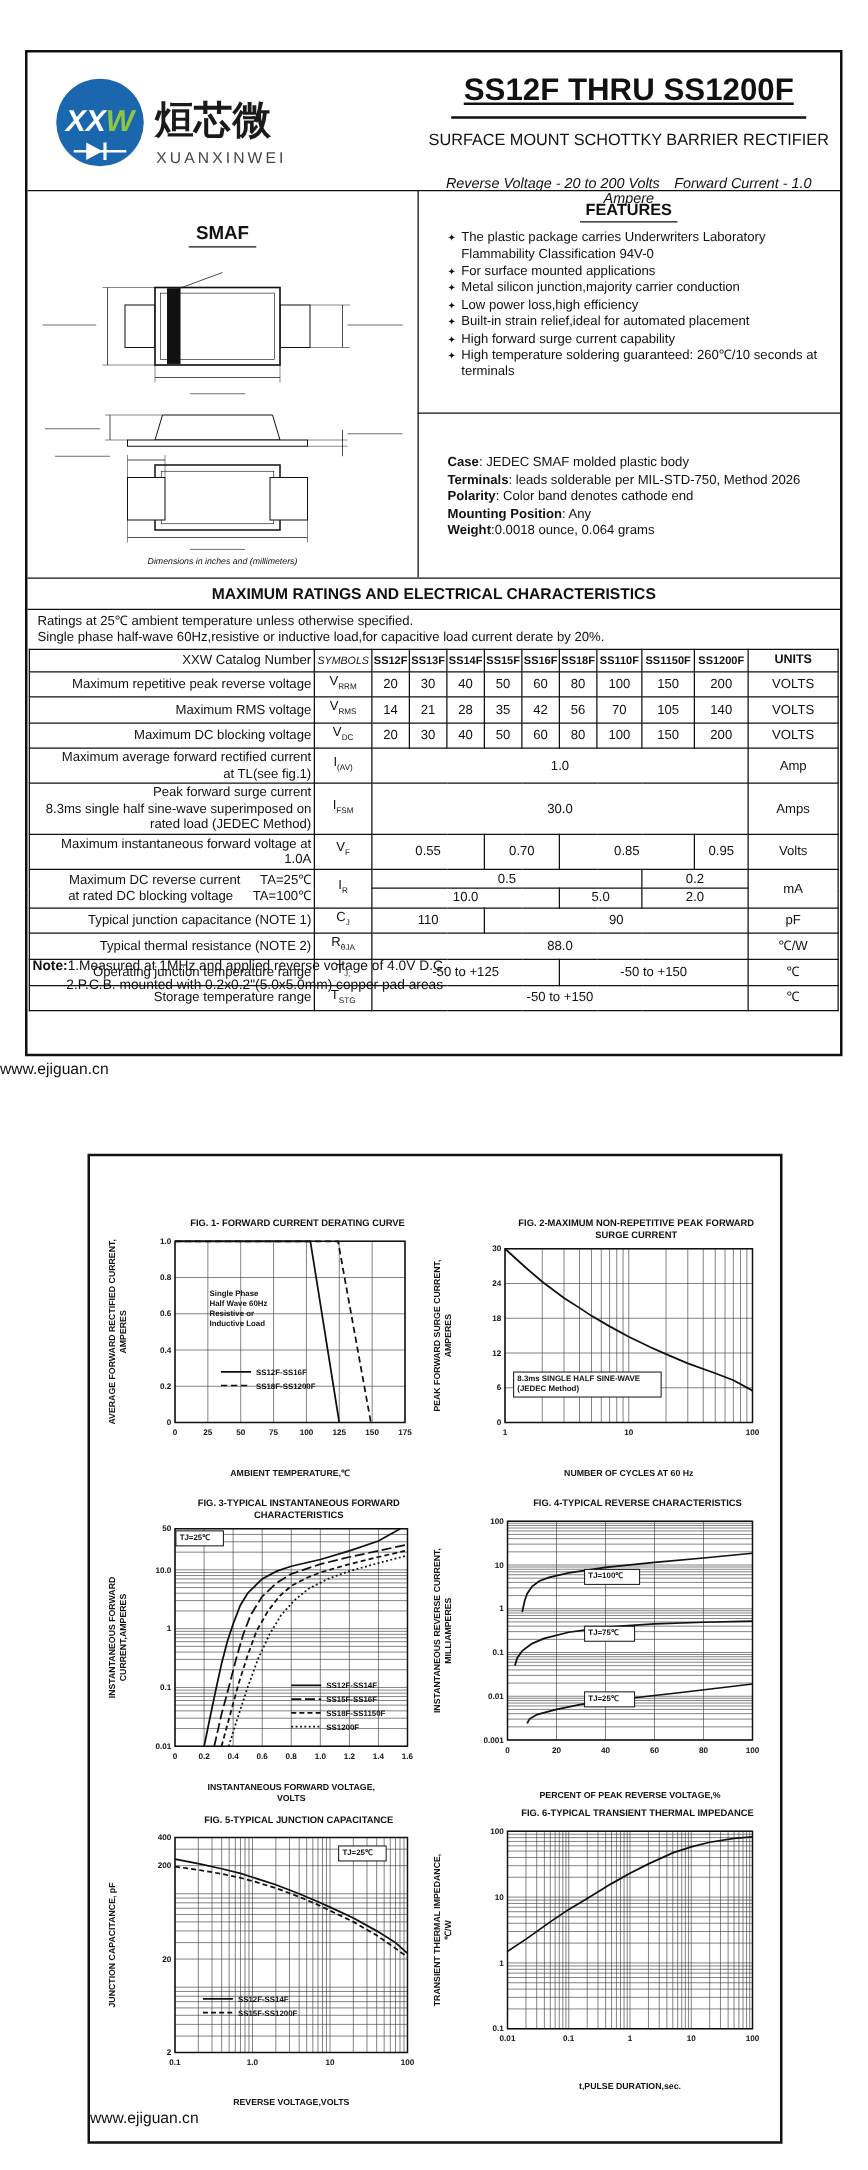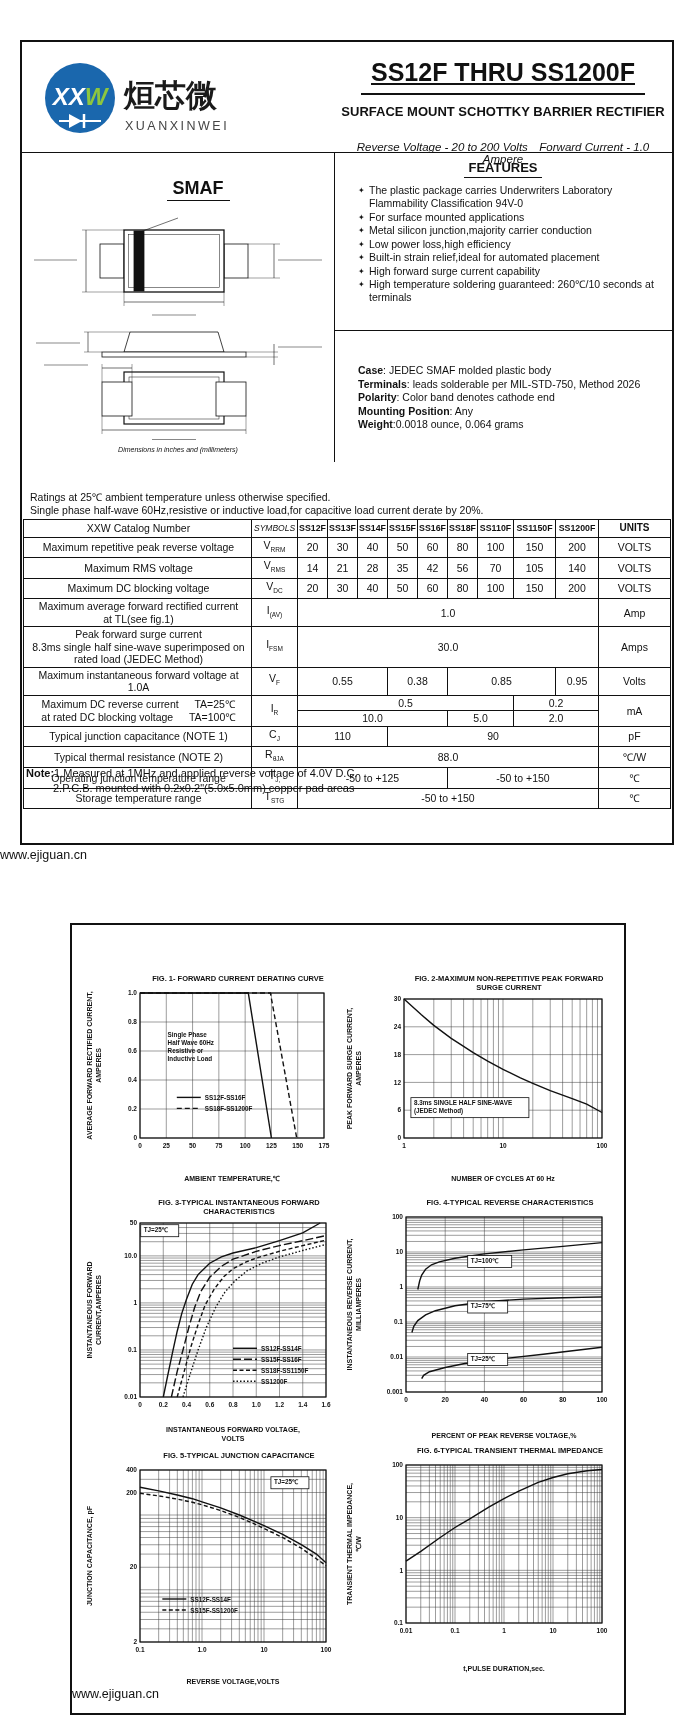--- a/index.html
+++ b/index.html
@@ -7,27 +7,27 @@
   .page1{position:absolute;left:20px;top:40px;width:650px;height:801px;border:2px solid #111;background:#fff;}
   .page2{position:absolute;left:70px;top:923px;width:552px;height:788px;border:2px solid #111;background:#fff;}
   
   .logo{position:absolute;left:14px;top:12px;}
   .logo-xxw{font-size:24px;font-weight:bold;font-style:italic;fill:#fff;text-anchor:middle;font-family:"Liberation Sans",sans-serif;}
   .logo-cn{font-size:31px;font-weight:bold;fill:#1a1a1a;font-family:"DejaVu Sans",sans-serif;}
   .logo-en{font-size:12.5px;letter-spacing:2.5px;fill:#444;font-family:"Liberation Sans",sans-serif;}
   .titleblock{position:absolute;left:318px;top:16px;width:326px;text-align:center;}
   .t1{font-size:25px;font-weight:bold;}
   .t1 span{display:inline-block;border-bottom:2.5px solid #111;padding:0 10px 6px 10px;text-decoration:underline;}
-  .t2{font-size:13px;font-weight:bold;margin-top:9px;}
+  .t2{font-size:13px;font-weight:normal;margin-top:9px;}
   .t3{font-size:11.5px;font-style:italic;margin-top:22px;}
   .hrline{position:absolute;left:0;right:0;border-top:1.5px solid #111;}
   .vdiv{position:absolute;left:312px;top:110px;height:310px;border-left:1.5px solid #111;}
   .hdiv2{position:absolute;left:312px;right:0;top:288px;border-top:1.5px solid #111;}
   
-  .smaf-head{position:absolute;left:0;top:136px;width:312px;text-align:center;font-weight:bold;font-size:18px;padding-left:20px;}
+  .smaf-head{position:absolute;left:0;top:136px;width:312px;text-align:center;font-weight:bold;font-size:15px;}
   .smaf-head span{border-bottom:1.5px solid #111;padding:0 6px 2px 6px;}
   .pkg{position:absolute;left:6px;top:152px;}
   .pkg text{font-family:"Liberation Sans",sans-serif;}
   .pk-dim{font-size:6px;font-style:italic;font-weight:bold;text-anchor:middle;}
   .pk-callout{font-size:6.5px;font-weight:bold;}
   .pkg-caption{position:absolute;left:0;top:404px;width:312px;text-align:center;font-size:7px;font-style:italic;}
   
   .feat-head,.mech-head{position:absolute;left:312px;right:0;text-align:center;font-weight:bold;font-size:13px;}
   .feat-head{top:118px;} .mech-head{top:298px;}
   .feat-head span,.mech-head span{border-bottom:1.5px solid #111;padding:0 4px 2px 4px;}
@@ -35,21 +35,21 @@
   ul.features li{display:flex;margin-bottom:0.5px;}
   ul.features .bul{width:11px;flex:0 0 11px;font-size:8px;}
   .mech{position:absolute;left:336px;top:322px;width:308px;font-size:10.5px;line-height:13.5px;}
   .mech b{font-weight:bold;}
   
   .banner1{position:absolute;left:0;right:0;top:420px;height:24px;border-top:1.5px solid #111;border-bottom:1.5px solid #111;text-align:center;font-weight:bold;font-size:12.5px;line-height:24px;}
   .conds{position:absolute;left:8px;top:449px;font-size:10.5px;line-height:13px;}
   
   table.rtable{position:absolute;left:1px;top:477px;border-collapse:collapse;table-layout:fixed;width:647px;}
   table.rtable td{border:1px solid #111;font-size:10.5px;padding:1px 2px;text-align:center;vertical-align:middle;line-height:12.5px;}
-  table.rtable td.desc{text-align:center;padding-left:4px;}
+  table.rtable td.desc{text-align:right;padding-left:4px;}
   table.rtable td.hd-part{font-weight:bold;font-size:8.8px;padding:2px 0;}
   table.rtable td.hd-sym{font-style:italic;font-size:8.5px;}
   table.rtable td.hd-unit{font-weight:bold;font-size:10px;}
   table.rtable td.sym sub{font-size:6.5px;}
   .fnote{position:absolute;left:4px;top:724px;font-size:11px;line-height:14.5px;}
   .fnote .fn2{margin-left:27px;}
   .footer{position:absolute;text-align:left;font-size:12.5px;}
   .f1{left:0;top:848px;width:694px;}
   .f2{left:0;top:762px;width:100%;}
   
@@ -189,20 +189,21 @@
   </ul>
   <div class="hdiv2"></div>
   <div class="mech">
     <div><b>Case</b><span>: JEDEC SMAF molded plastic body</span></div>
     <div><b>Terminals</b><span>: leads solderable per MIL-STD-750, Method 2026</span></div>
     <div><b>Polarity</b><span>: Color band denotes cathode end</span></div>
     <div><b>Mounting Position</b><span>: Any</span></div>
     <div><b>Weight</b><span>:0.0018 ounce, 0.064 grams</span></div>
   </div>
 
+  <div class="banner1">MAXIMUM RATINGS AND ELECTRICAL CHARACTERISTICS</div>
   <div class="conds">
     <div>Ratings at 25℃ ambient temperature unless otherwise specified.</div>
     <div>Single phase half-wave 60Hz,resistive or inductive load,for capacitive load current derate by 20%.</div>
   </div>
   <table class="rtable">
     <colgroup>
       <col style="width:228px">
         <col style="width:46px">
       <col style="width:30px">
         <col style="width:30px">
@@ -296,21 +297,21 @@
           <td class="sym" rowspan="1"><span>I</span><sub>FSM</sub></td>
           <td class="val" colspan="9">30.0</td>
           <td class="unit" rowspan="1">Amps</td>
         </tr>
         <tr>
           <td class="desc" rowspan="1">
             <div>Maximum instantaneous forward voltage at 1.0A</div>
           </td>
           <td class="sym" rowspan="1"><span>V</span><sub>F</sub></td>
           <td class="val" colspan="3">0.55</td>
-          <td class="val" colspan="2">0.38</td>
+          <td class="val" colspan="2">0.70</td>
           <td class="val" colspan="3">0.85</td>
           <td class="val" colspan="1">0.95</td>
           <td class="unit" rowspan="1">Volts</td>
         </tr>
         <tr>
           <td class="desc" rowspan="2">
             <div>Maximum DC reverse current   TA=25℃</div>
             <div>at rated DC blocking voltage   TA=100℃</div>
           </td>
           <td class="sym" rowspan="2"><span>I</span><sub>R</sub></td>

